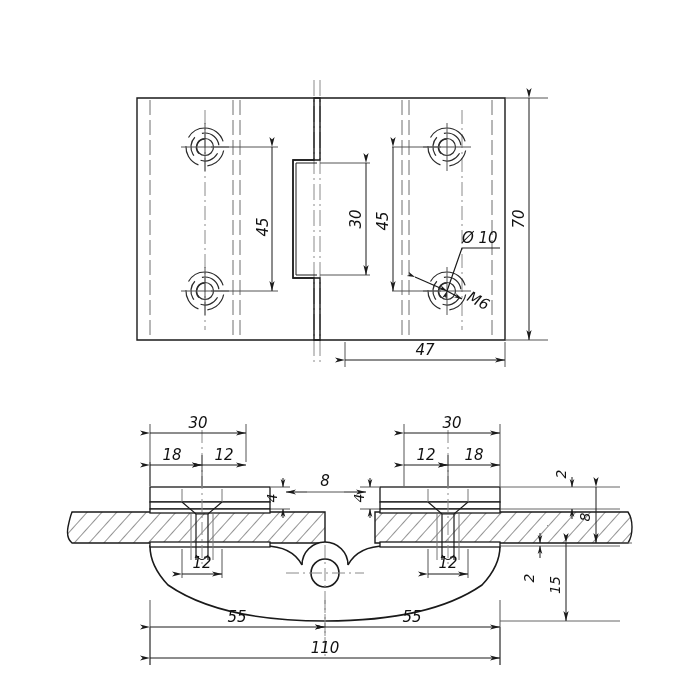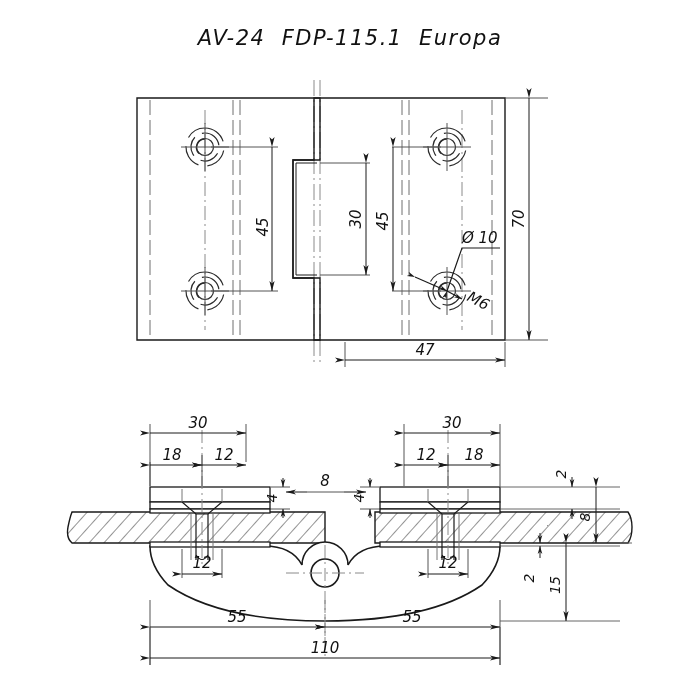--- a/index.html
+++ b/index.html
@@ -25,21 +25,20 @@
   .leadtxt{
     font-family:"DejaVu Sans","Liberation Sans",sans-serif;
     font-style:italic;font-size:15px;fill:#111;
   }
 </style>
 </head>
 <body>
 
 <div id="sheet">
 
-  <div id="title">AV-24  FDP-115.1  Europa</div>
 
   <svg width="700" height="700">
     <defs>
       <pattern id="hatchPat" width="11" height="11" patternUnits="userSpaceOnUse" patternTransform="rotate(42)">
         <line x1="0" y1="0" x2="0" y2="11" stroke="#3a3a3a" stroke-width="1.1"></line>
       </pattern>
       <marker id="arw" markerWidth="11" markerHeight="8" refX="10" refY="4" orient="auto" markerUnits="userSpaceOnUse">
         <path d="M0,1.4 L10,4 L0,6.6 L2.6,4 Z" fill="#1a1a1a"></path>
       </marker>
       <marker id="arwS" markerWidth="9" markerHeight="7" refX="8" refY="3.5" orient="auto" markerUnits="userSpaceOnUse">

